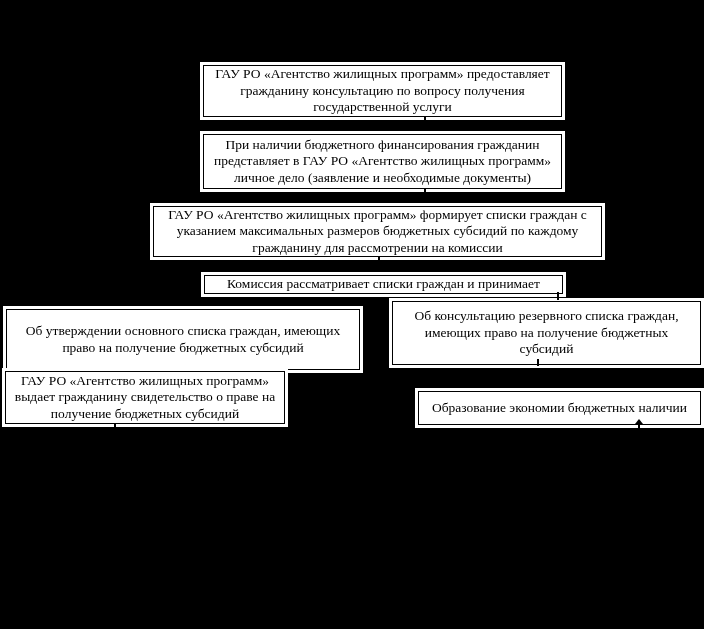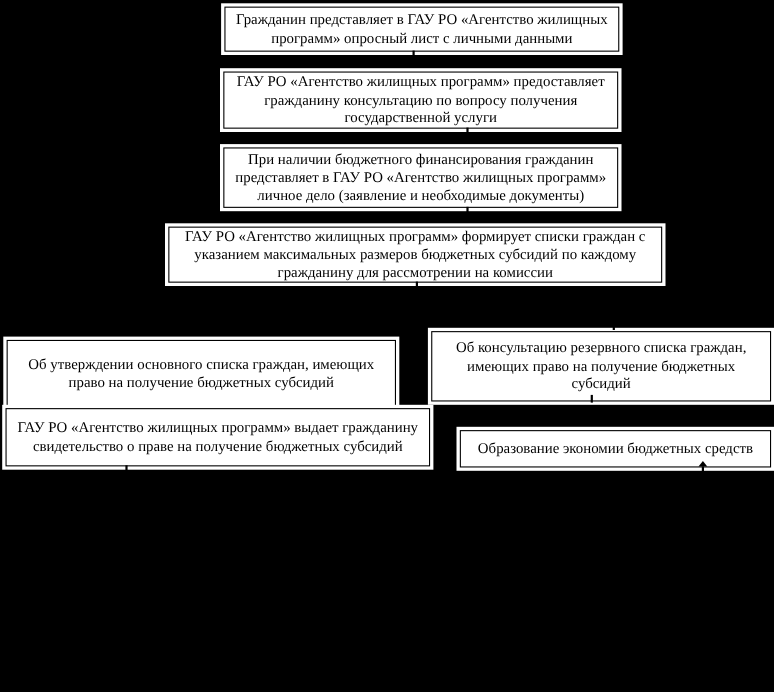--- a/index.html
+++ b/index.html
@@ -39,21 +39,21 @@
   }
   
   #box1 { left: 201px; top: 3px;   width: 365px; height: 47px; }
   #box2 { left: 200px; top: 62px;  width: 365px; height: 58px; }
   #box3 { left: 200px; top: 131px; width: 365px; height: 61px; }
   #box4 { left: 150px; top: 203px; width: 455px; height: 57px; }
   #box5 { left: 201px; top: 272px; width: 365px; height: 25px; }
   #box5 .inner { white-space: nowrap; }
   #box6 { left: 3px;   top: 306px; width: 360px; height: 67px; }
   #box7 { left: 389px; top: 298px; width: 315px; height: 70px; }
-  #box8 { left: 2px;   top: 368px; width: 392px; height: 59px; }
+  #box8 { left: 2px;   top: 368px; width: 286px; height: 59px; }
   #box9 { left: 415px; top: 388px; width: 289px; height: 40px; }
 
   .tick {
     position: absolute;
     width: 2px;
     background: #000000;
   }
   #tick1 { left: 375px; top: 46px;  height: 7px; }
   #tick2 { left: 424px; top: 116px; height: 8px; }
   #tick3 { left: 424px; top: 188px; height: 8px; }
@@ -70,51 +70,51 @@
     border-right: 4px solid transparent;
     border-bottom: 5px solid #000000;
   }
   #arrow-up-9 { left: 635px; top: 419px; }
 </style>
 </head>
 <body>
 
 <div id="stage">
 
-  <div class="flowbox" id="box1">
-    <div class="inner">Гражданин представляет в ГАУ РО «Агентство жилищных программ» опросный лист с личными данными</div>
-  </div>
 
   <div class="flowbox" id="box2">
     <div class="inner">ГАУ РО «Агентство жилищных программ» предоставляет гражданину консультацию по вопросу получения государственной услуги</div>
   </div>
 
   <div class="flowbox" id="box4">
     <div class="inner">ГАУ РО «Агентство жилищных программ» формирует списки граждан с указанием максимальных размеров бюджетных субсидий по каждому гражданину для рассмотрении на комиссии</div>
   </div>
 
   <div class="flowbox" id="box3">
     <div class="inner">При наличии бюджетного финансирования гражданин представляет в ГАУ РО «Агентство жилищных программ» личное дело (заявление и необходимые документы)</div>
   </div>
 
+  <div class="flowbox" id="box5">
+    <div class="inner">Комиссия рассматривает списки граждан и принимает</div>
+  </div>
 
   <div class="flowbox" id="box6">
     <div class="inner">Об утверждении основного списка граждан, имеющих право на получение бюджетных субсидий</div>
   </div>
 
   <div class="flowbox" id="box7">
     <div class="inner">Об консультацию резервного списка граждан, имеющих право на получение бюджетных субсидий</div>
   </div>
 
   <div class="flowbox" id="box8">
     <div class="inner">ГАУ РО «Агентство жилищных программ» выдает гражданину свидетельство о праве на получение бюджетных субсидий</div>
   </div>
 
   <div class="flowbox" id="box9">
-    <div class="inner">Образование экономии бюджетных средств</div>
+    <div class="inner">Образование экономии бюджетных наличии</div>
   </div>
 
   <div class="tick" id="tick1"></div>
   <div class="tick" id="tick2"></div>
   <div class="tick" id="tick3"></div>
   <div class="tick" id="tick4"></div>
   <div class="tick" id="tick5"></div>
   <div class="tick" id="tick6"></div>
   <div class="tick" id="tick7"></div>
   <div class="arrowhead-up" id="arrow-up-9"></div>

